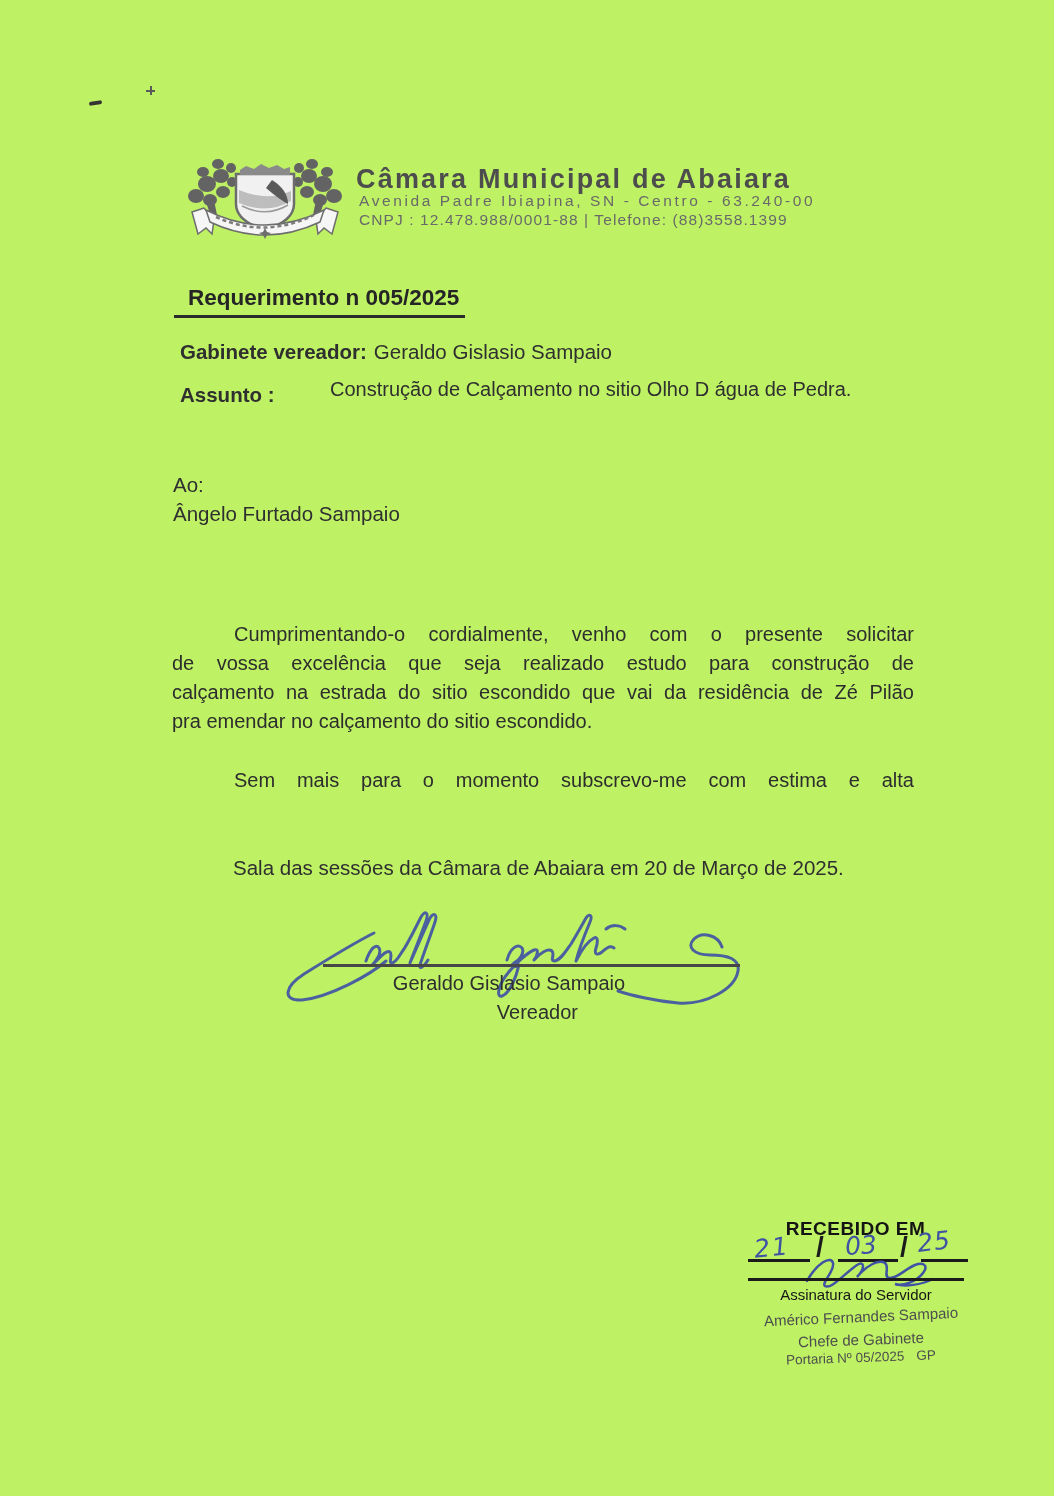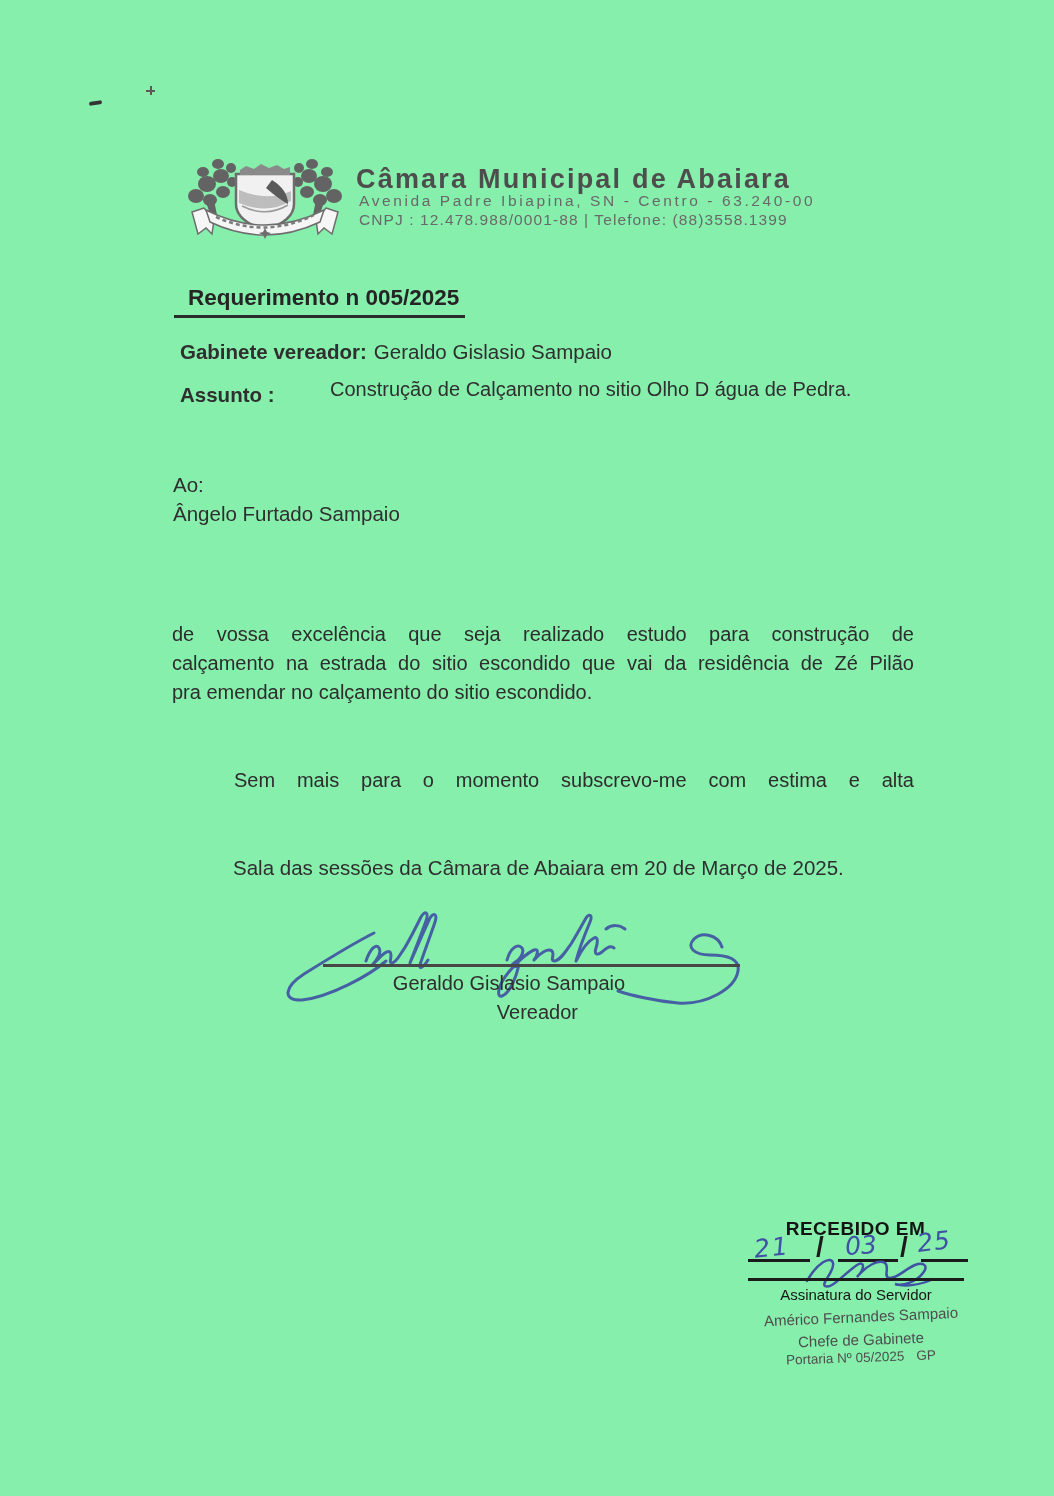--- a/index.html
+++ b/index.html
@@ -1,20 +1,20 @@
 <!DOCTYPE html>
 <html><head>
 <meta charset="utf-8">
 <style>
   html,body { margin:0; padding:0; background:#9a9a9a; }
   .page {
     position: relative;
     width: 1054px; height: 1496px;
     margin: 0 auto;
-    background: #86efac;
+    background: #bef264;
     overflow: hidden;
     font-family: "Liberation Sans", "DejaVu Sans", sans-serif;
     color: #2f2f2f;
   }
   .abs { position: absolute; }
 
   
   .speck-dash { left:89px; top:101px; width:13px; height:4px; background:#343434; border-radius:2px; transform:rotate(-8deg); }
   .speck-plus { left:146px; top:86px; width:9px; height:9px; }
   .speck-plus::before { content:""; position:absolute; left:0; top:4px; width:9px; height:1.6px; background:#5a5a5a; }
@@ -127,20 +127,21 @@
 
   <div class="abs assunto-label">Assunto :</div>
   <div class="abs assunto-value">Construção de Calçamento no sitio Olho D água de Pedra.</div>
 
   <div class="abs recipient">
     <div>Ao:</div>
     <div>Ângelo Furtado Sampaio</div>
   </div>
 
   <div class="abs body-par par1">
+    <div class="jline indent">Cumprimentando-o cordialmente, venho com o presente solicitar</div>
     <div class="jline">de vossa excelência que seja realizado estudo para construção de</div>
     <div class="jline">calçamento na estrada do sitio escondido que vai da residência de Zé Pilão</div>
     <div>pra emendar no calçamento do sitio escondido.</div>
   </div>
 
   <div class="abs body-par par2">
     <div class="jline indent">Sem mais para o momento subscrevo-me com estima e alta</div>
   </div>
 
   <div class="abs sala">Sala das sessões da Câmara de Abaiara em 20 de Março de 2025.</div>

